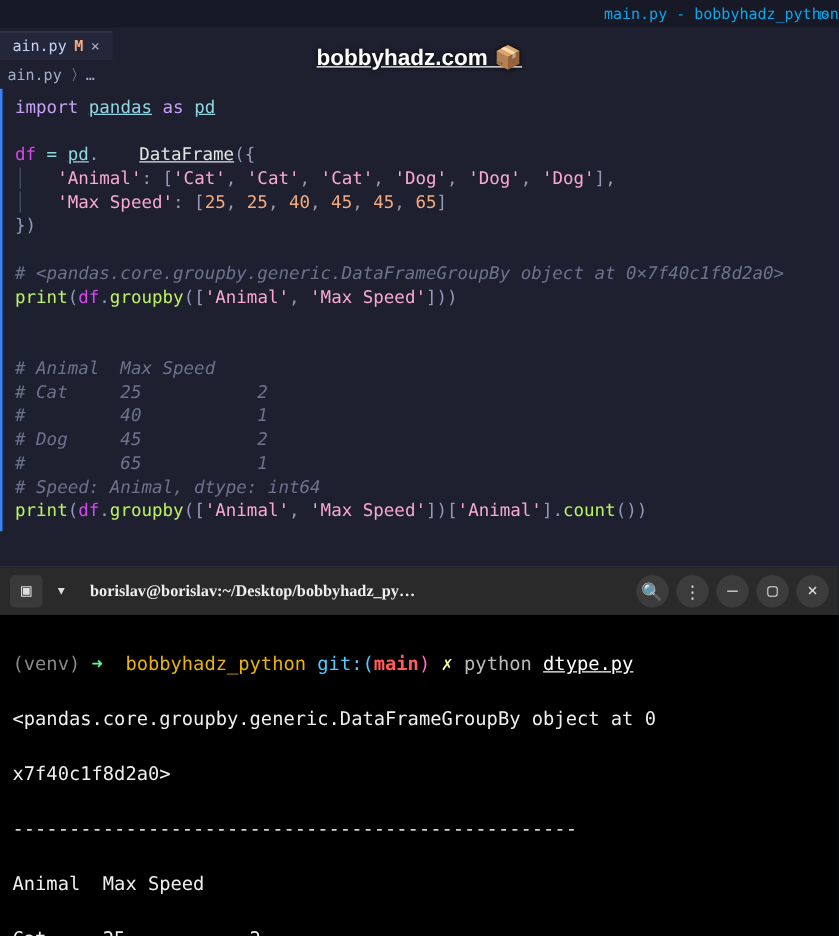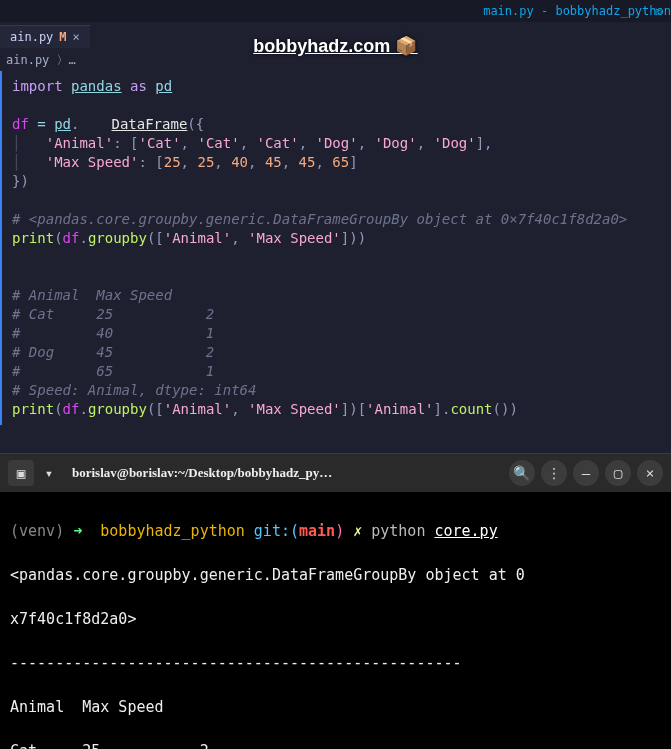--- a/index.html
+++ b/index.html
@@ -192,21 +192,21 @@
     <div class="term-title">borislav@borislav:~/Desktop/bobbyhadz_py…</div>
     <div class="term-right">
       <div class="term-btn dark">🔍</div>
       <div class="term-btn dark">⋮</div>
       <div class="term-btn">–</div>
       <div class="term-btn">▢</div>
       <div class="term-btn">×</div>
     </div>
   </div>
   <div class="terminal-body">
-<div><span class="t-venv">(venv)</span> <span class="t-arrow">➜ </span> <span class="t-dir">bobbyhadz_python</span> <span class="t-git">git:(</span><span class="t-branch">main</span><span class="t-paren">)</span> <span class="t-x">✗</span> <span class="t-cmd">python</span> <span class="t-file">core.py</span></div>
+<div><span class="t-venv">(venv)</span> <span class="t-arrow">➜ </span> <span class="t-dir">bobbyhadz_python</span> <span class="t-git">git:(</span><span class="t-branch">main</span><span class="t-paren">)</span> <span class="t-x">✗</span> <span class="t-cmd">python</span> <span class="t-file">dtype.py</span></div>
 <div class="t-out">&lt;pandas.core.groupby.generic.DataFrameGroupBy object at 0</div>
 <div class="t-out">x7f40c1f8d2a0&gt;</div>
 <div class="t-out">--------------------------------------------------</div>
 <div class="t-out">Animal  Max Speed</div>
 <div class="t-out">Cat     25           2</div>
 
 
 
 
 

